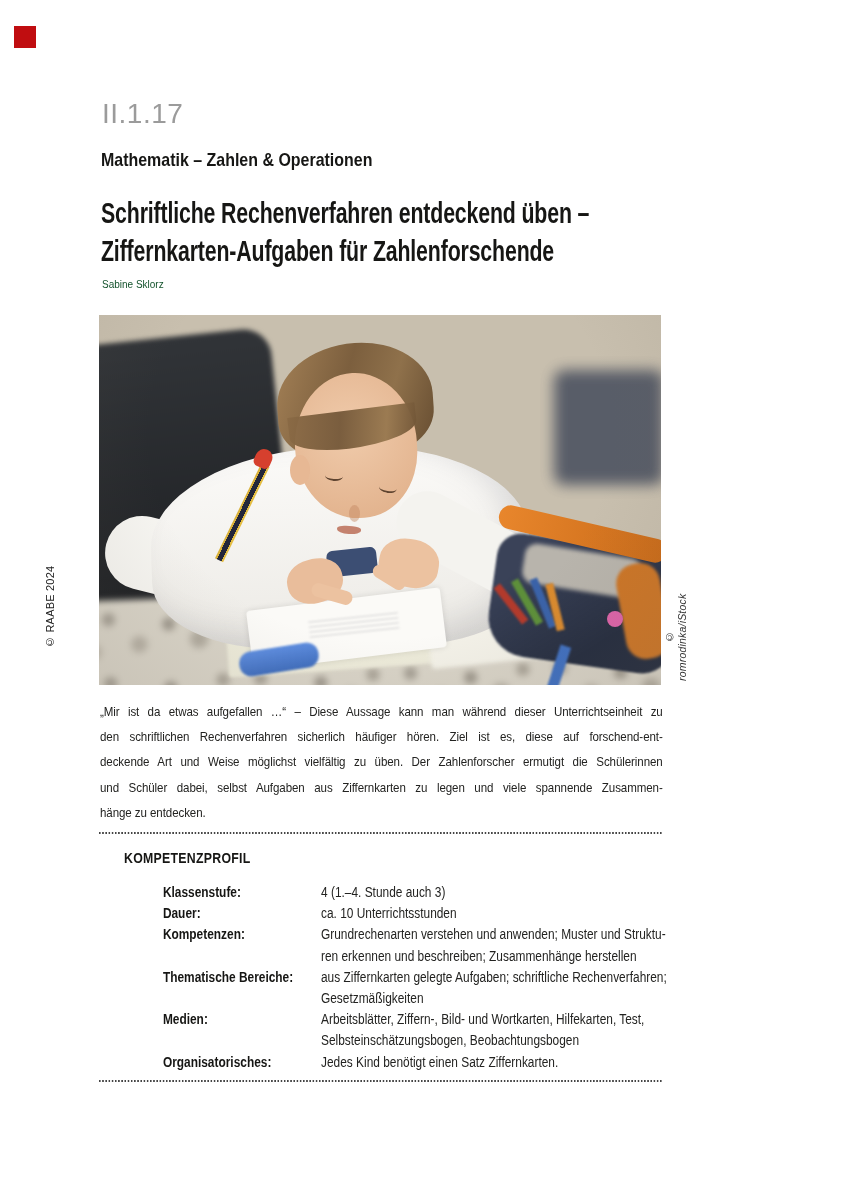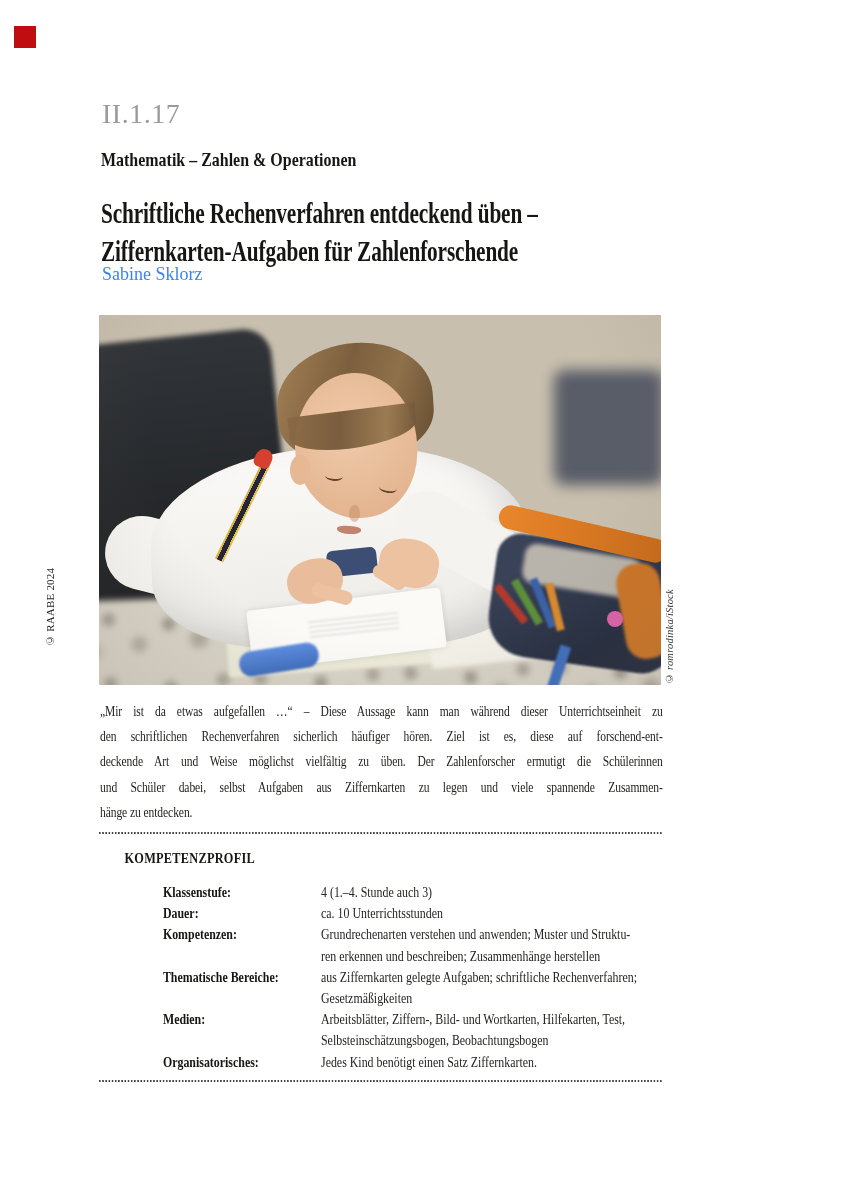--- a/index.html
+++ b/index.html
@@ -1,29 +1,29 @@
 <!DOCTYPE html>
 <html lang="de"><head>
 <meta charset="utf-8">
 <style>
   html,body{margin:0;padding:0;background:#ffffff;}
   .page{
     position:relative;width:848px;height:1108px;background:#ffffff;overflow:hidden;
-    font-family:Liberation Serif, serif;color:#1d1d1b;
+    font-family:Liberation Sans, sans-serif;color:#1d1d1b;
   }
   .cx{transform-origin:0 0;}
 
   
   .corner-marker{position:absolute;left:14px;top:26px;width:22px;height:22px;background:#c00d10;}
 
   
   .doc-code{position:absolute;left:102px;top:98px;font-size:28px;color:#9b9b9b;letter-spacing:.5px;white-space:nowrap;}
   .subject{position:absolute;left:101px;top:149px;font-size:19px;font-weight:bold;color:#161614;white-space:nowrap;transform:scaleX(.84);}
   .title{position:absolute;left:101px;top:194px;font-size:30px;font-weight:bold;color:#161614;line-height:38px;white-space:nowrap;transform:scaleX(.71);letter-spacing:-.2px;}
-  .author{position:absolute;left:102px;top:264px;font-size:18px;color:#3b82f6;white-space:nowrap;}
+  .author{position:absolute;left:102px;top:279px;font-size:10px;color:#14532d;white-space:nowrap;}
 
   
   .v-text{position:absolute;writing-mode:vertical-rl;transform:rotate(180deg);font-size:11px;color:#222;text-align:center;letter-spacing:.2px;}
   .copy-left{left:44px;top:554px;height:106px;width:16px;}
   .credit-right{left:664px;top:586px;height:102px;width:15px;font-size:10.5px;font-style:italic;color:#333;}
 
   
   .photo{position:absolute;left:99px;top:315px;width:562px;height:370px;overflow:hidden;background:#c8bfae;}
   .photo *{position:absolute;}
   .ph-bg{left:-12px;top:-12px;right:-12px;bottom:-12px;

